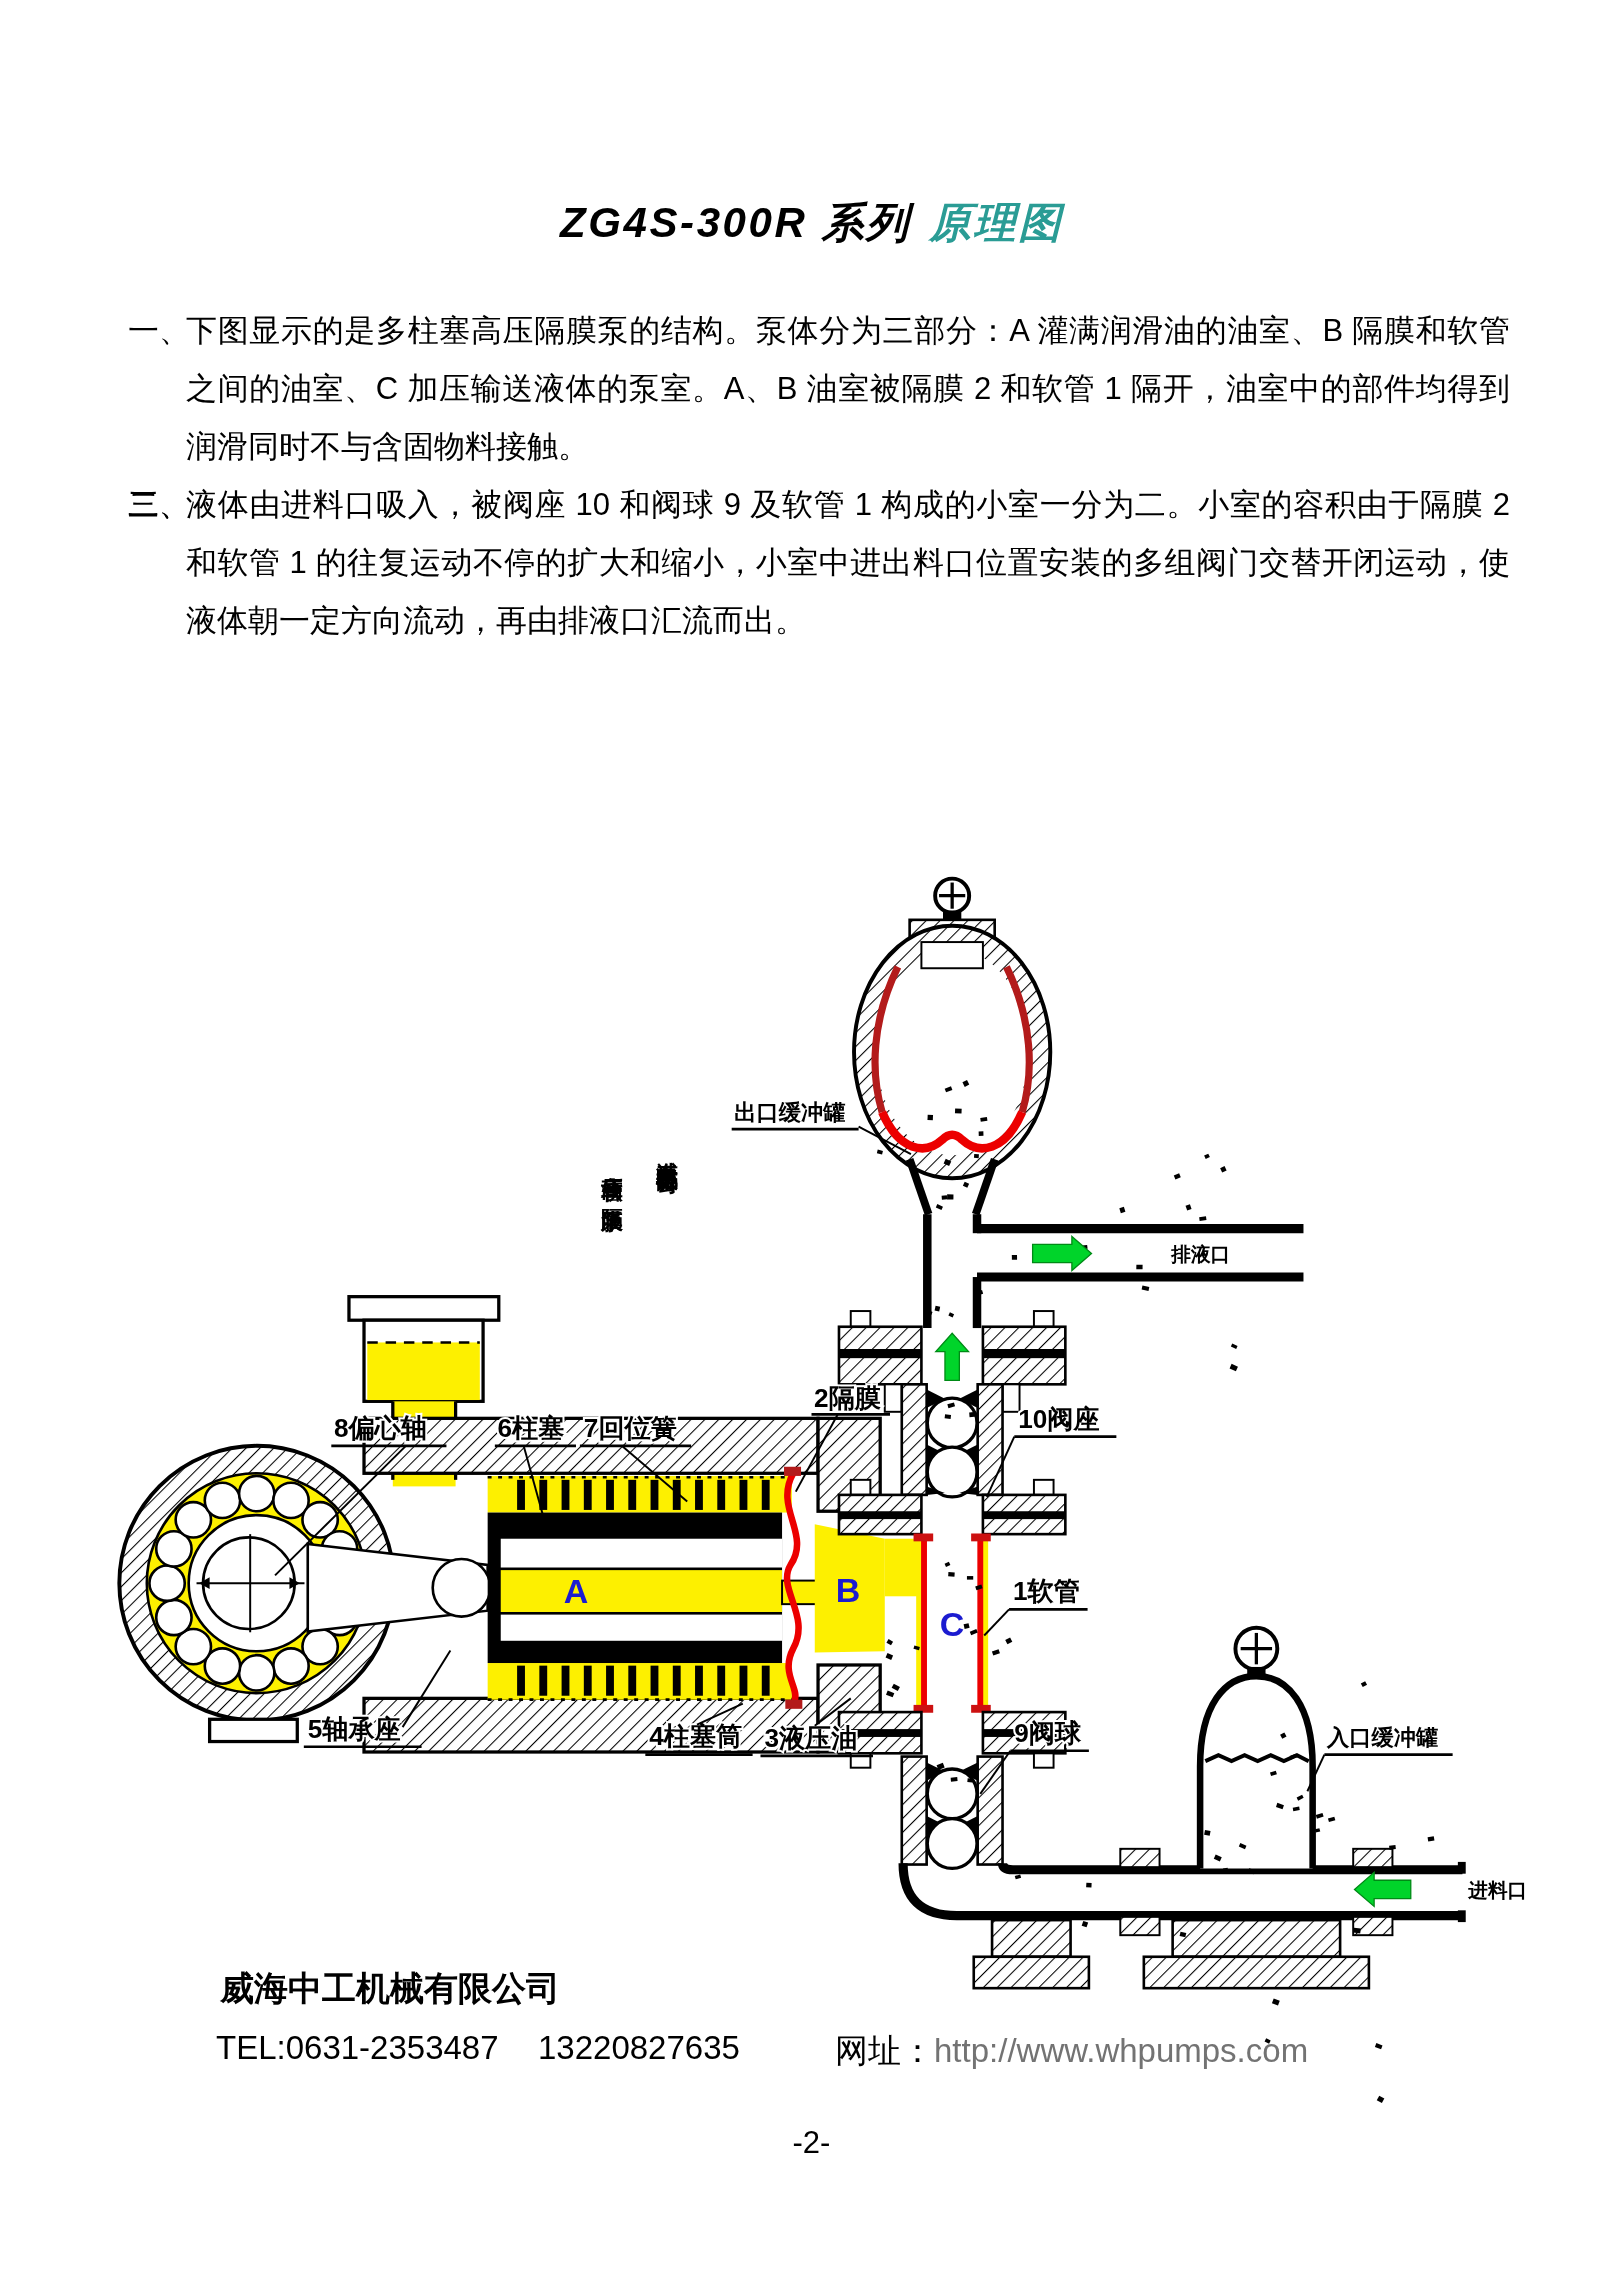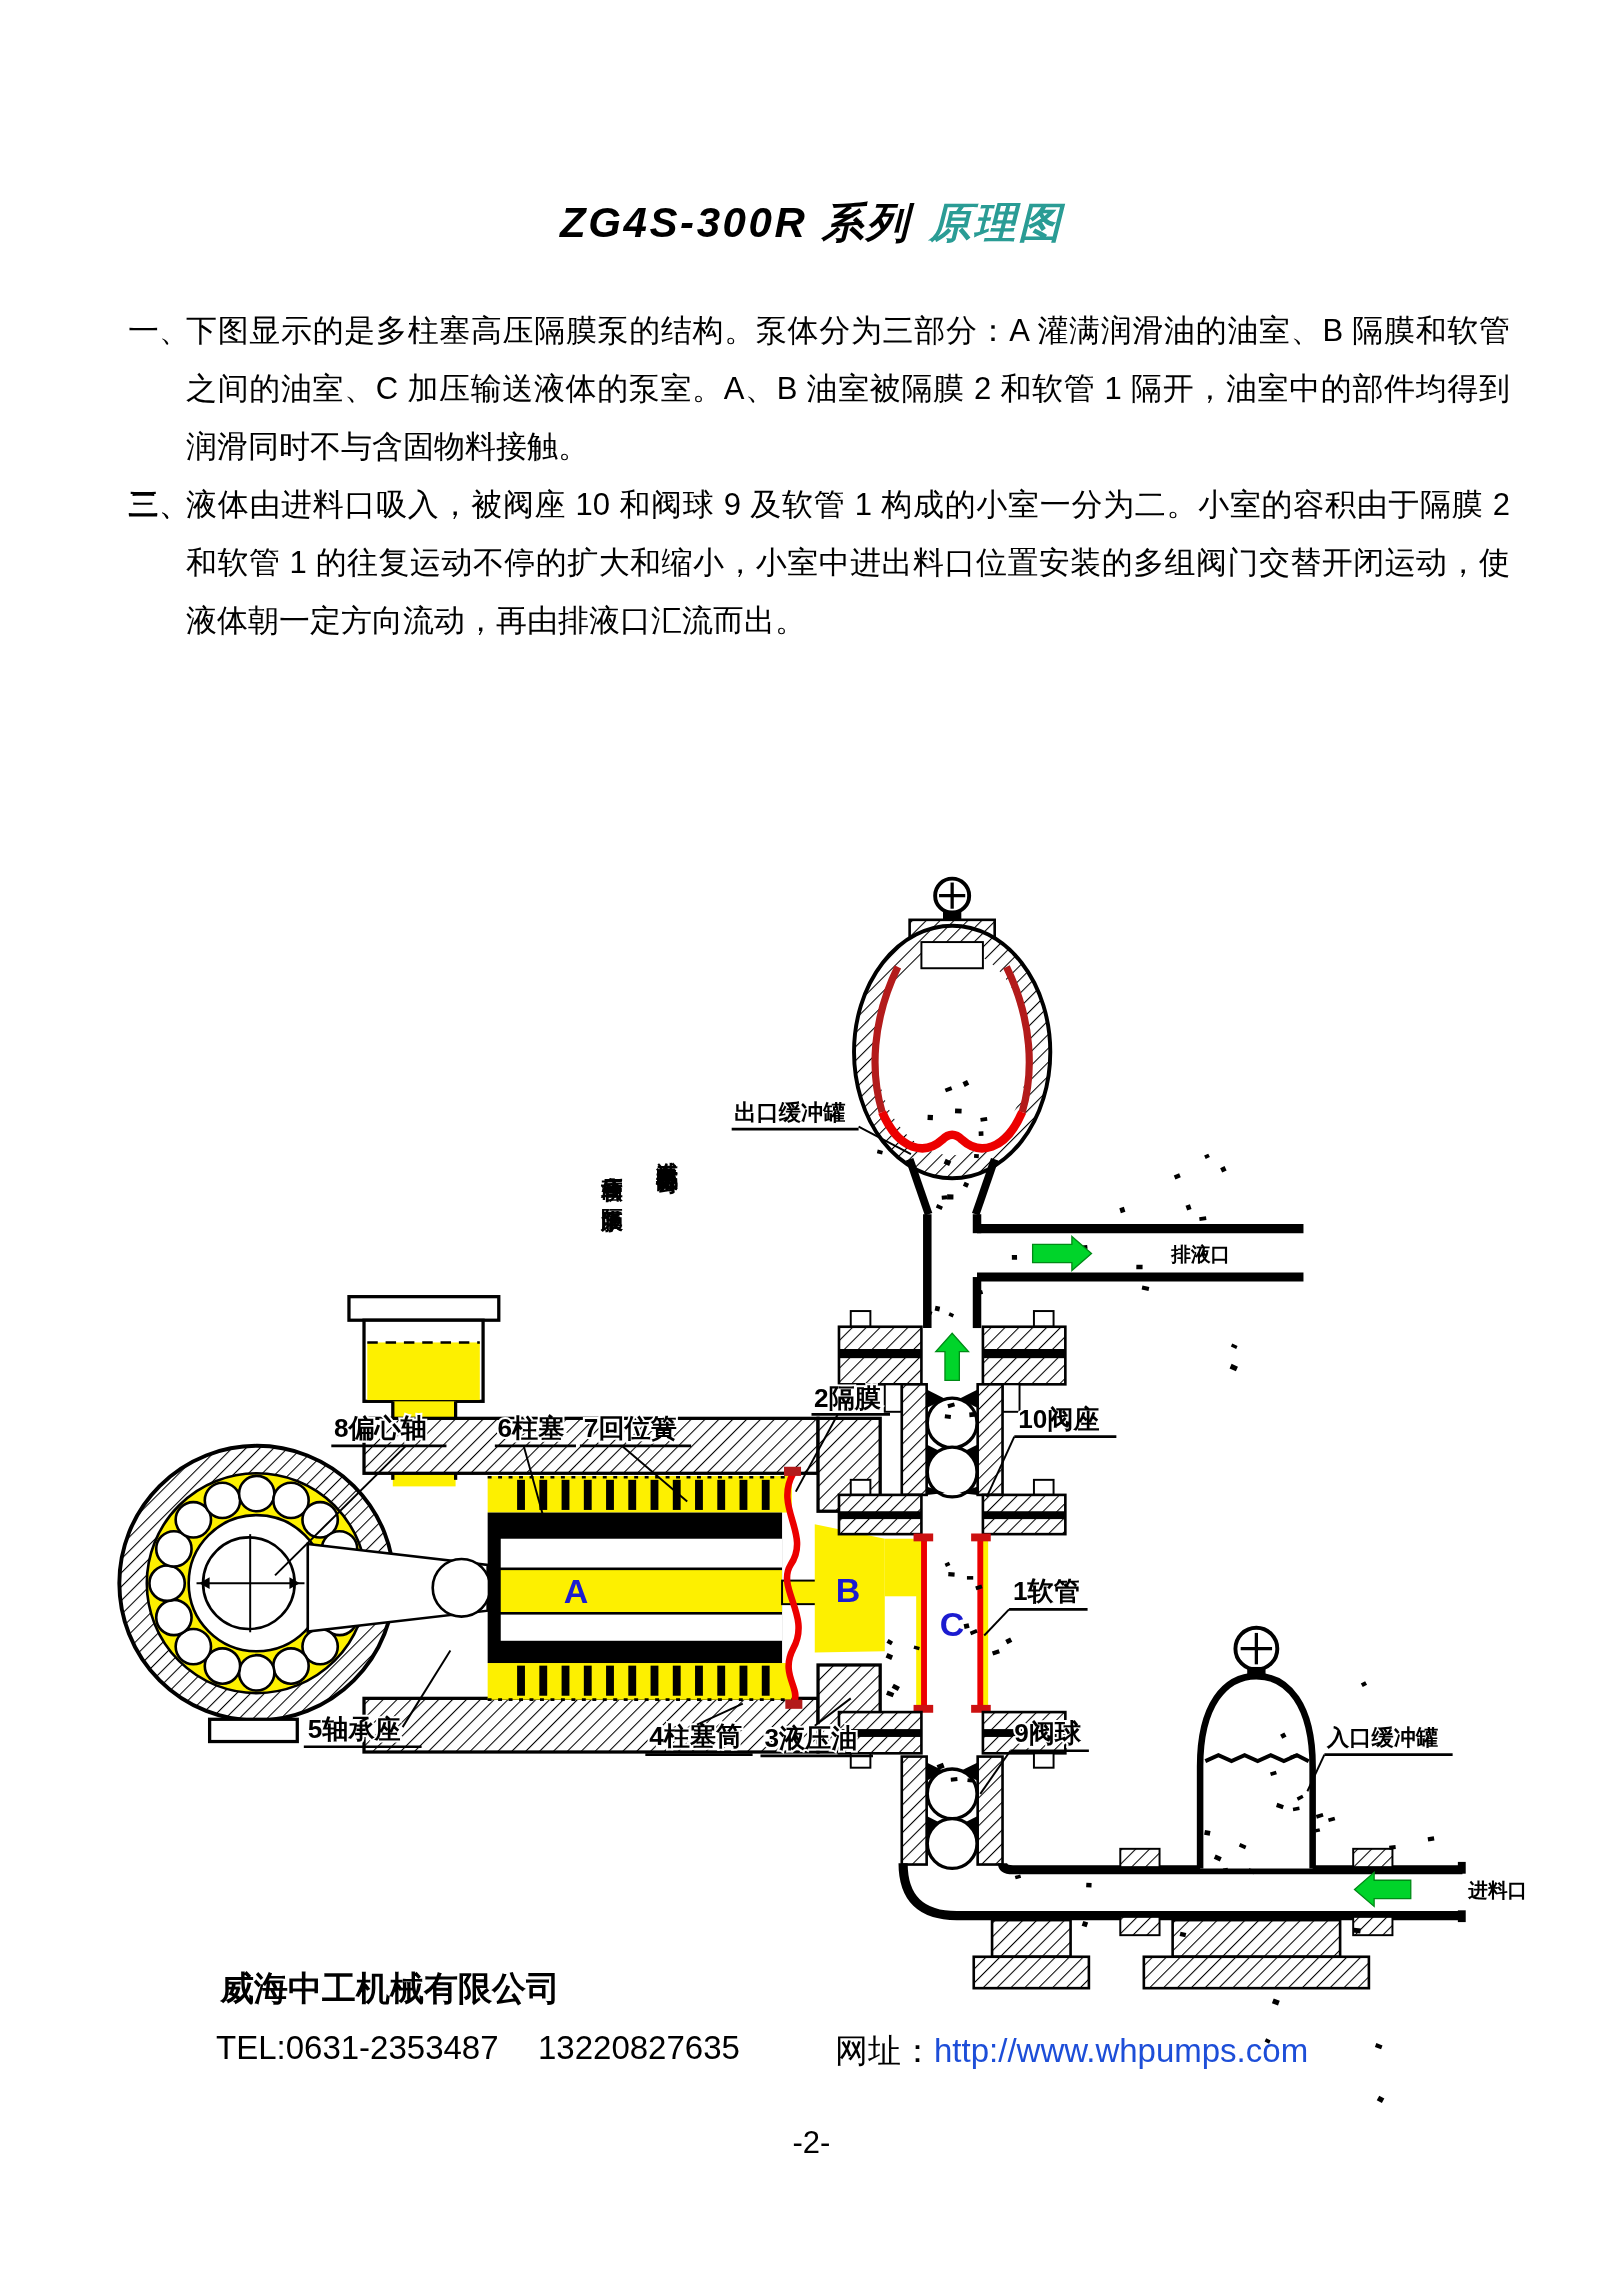--- a/index.html
+++ b/index.html
@@ -28,21 +28,21 @@
   .port{font:700 30px "Liberation Sans","DejaVu Sans",sans-serif;fill:#000;}
   .chamber{font:700 52px "Liberation Sans","DejaVu Sans",sans-serif;}
   .leader{stroke:#000;stroke-width:3;fill:none;}
   .uline{stroke:#000;stroke-width:4;}
   
   .fitem{position:absolute;white-space:nowrap;}
   #f-company{left:220px;top:1966px;font-size:34px;font-weight:600;}
   #f-tel{left:216px;top:2029px;font-size:33px;}
   #f-mobile{left:538px;top:2029px;font-size:33px;}
   #f-web{left:835px;top:2029px;font-size:33px;}
-  #f-web a{color:#1d4ed8;text-decoration:none;}
+  #f-web a{color:#737373;text-decoration:none;}
   #pageno{position:absolute;left:0;top:2125px;width:1623px;text-align:center;font-size:31px;}
 </style>
 </head>
 <body>
 
 <div id="title">
   <span>ZG4S-300R 系列</span><span class="accent" style="color:#2a9c95;">原理图</span>
 </div>
 
 <div id="paras">

